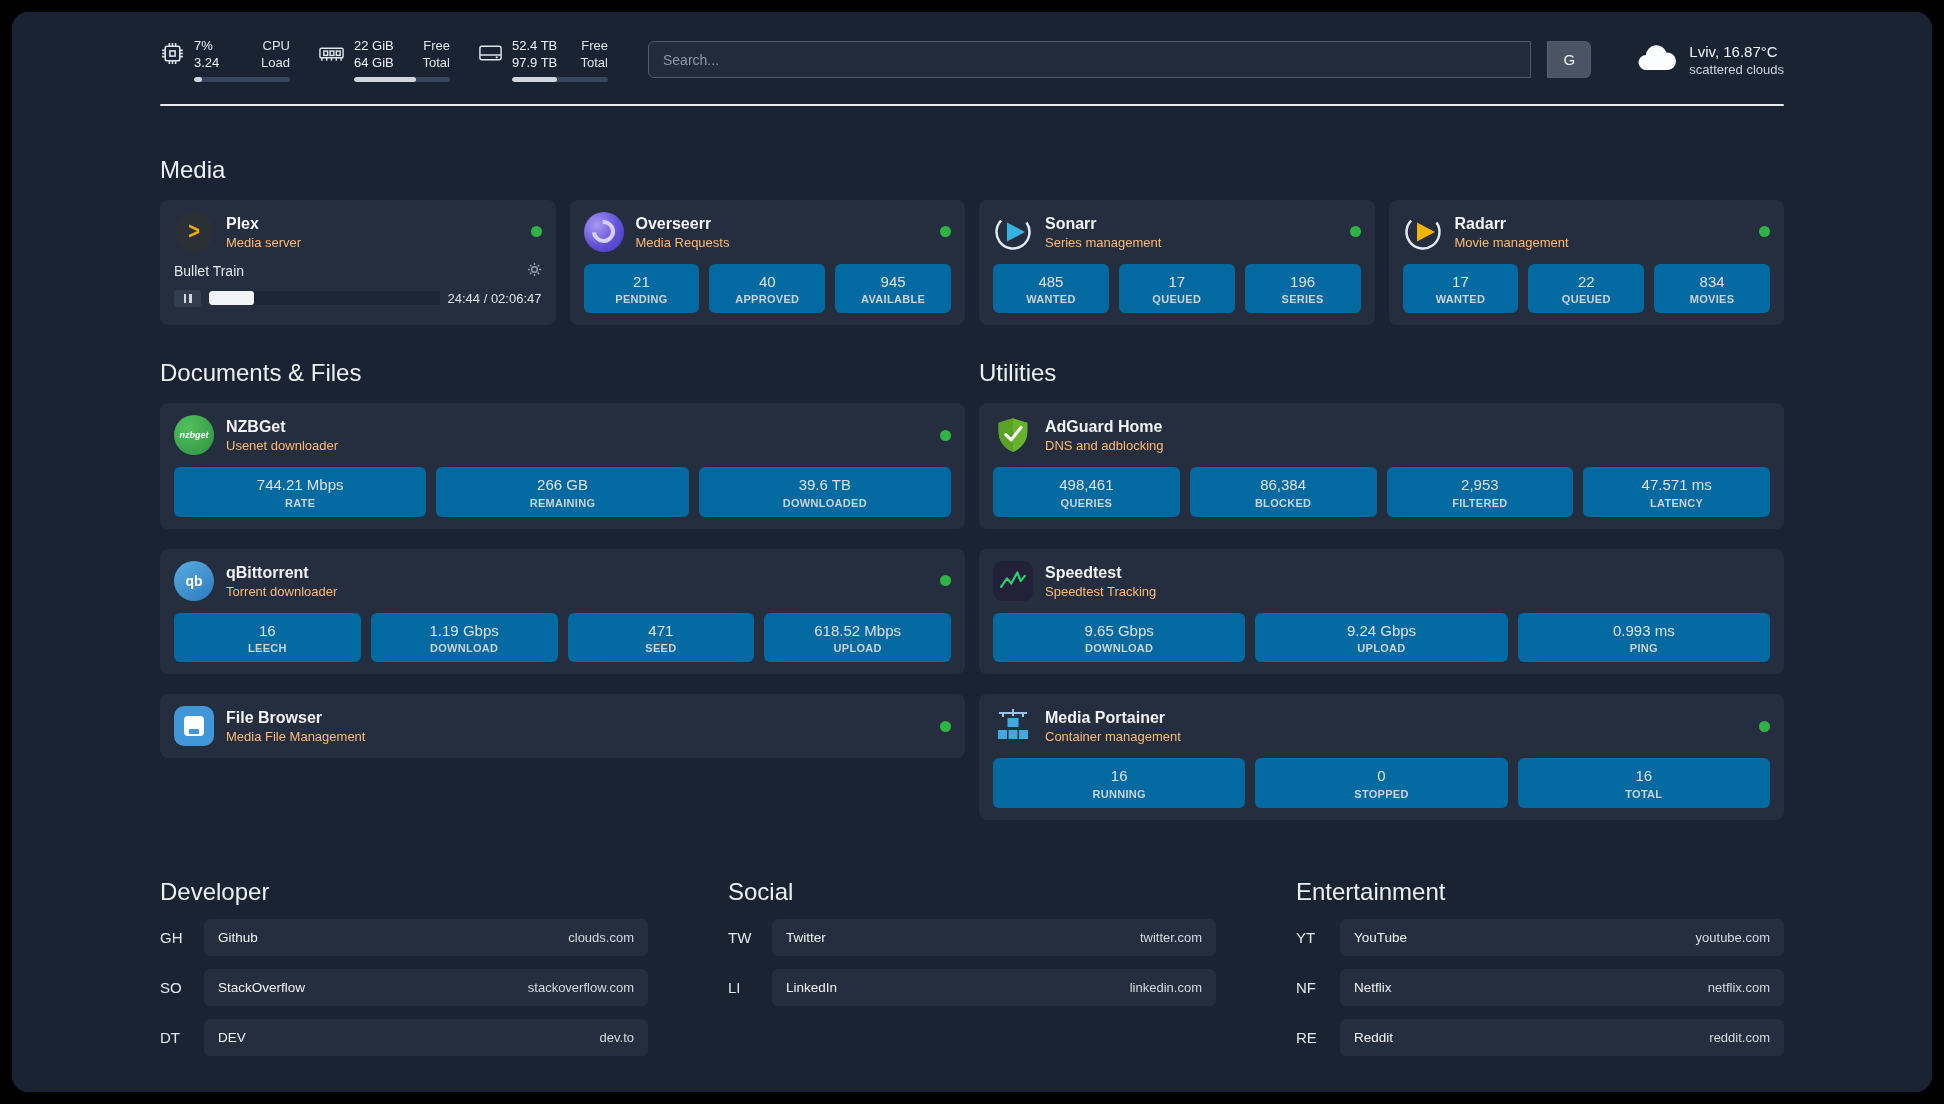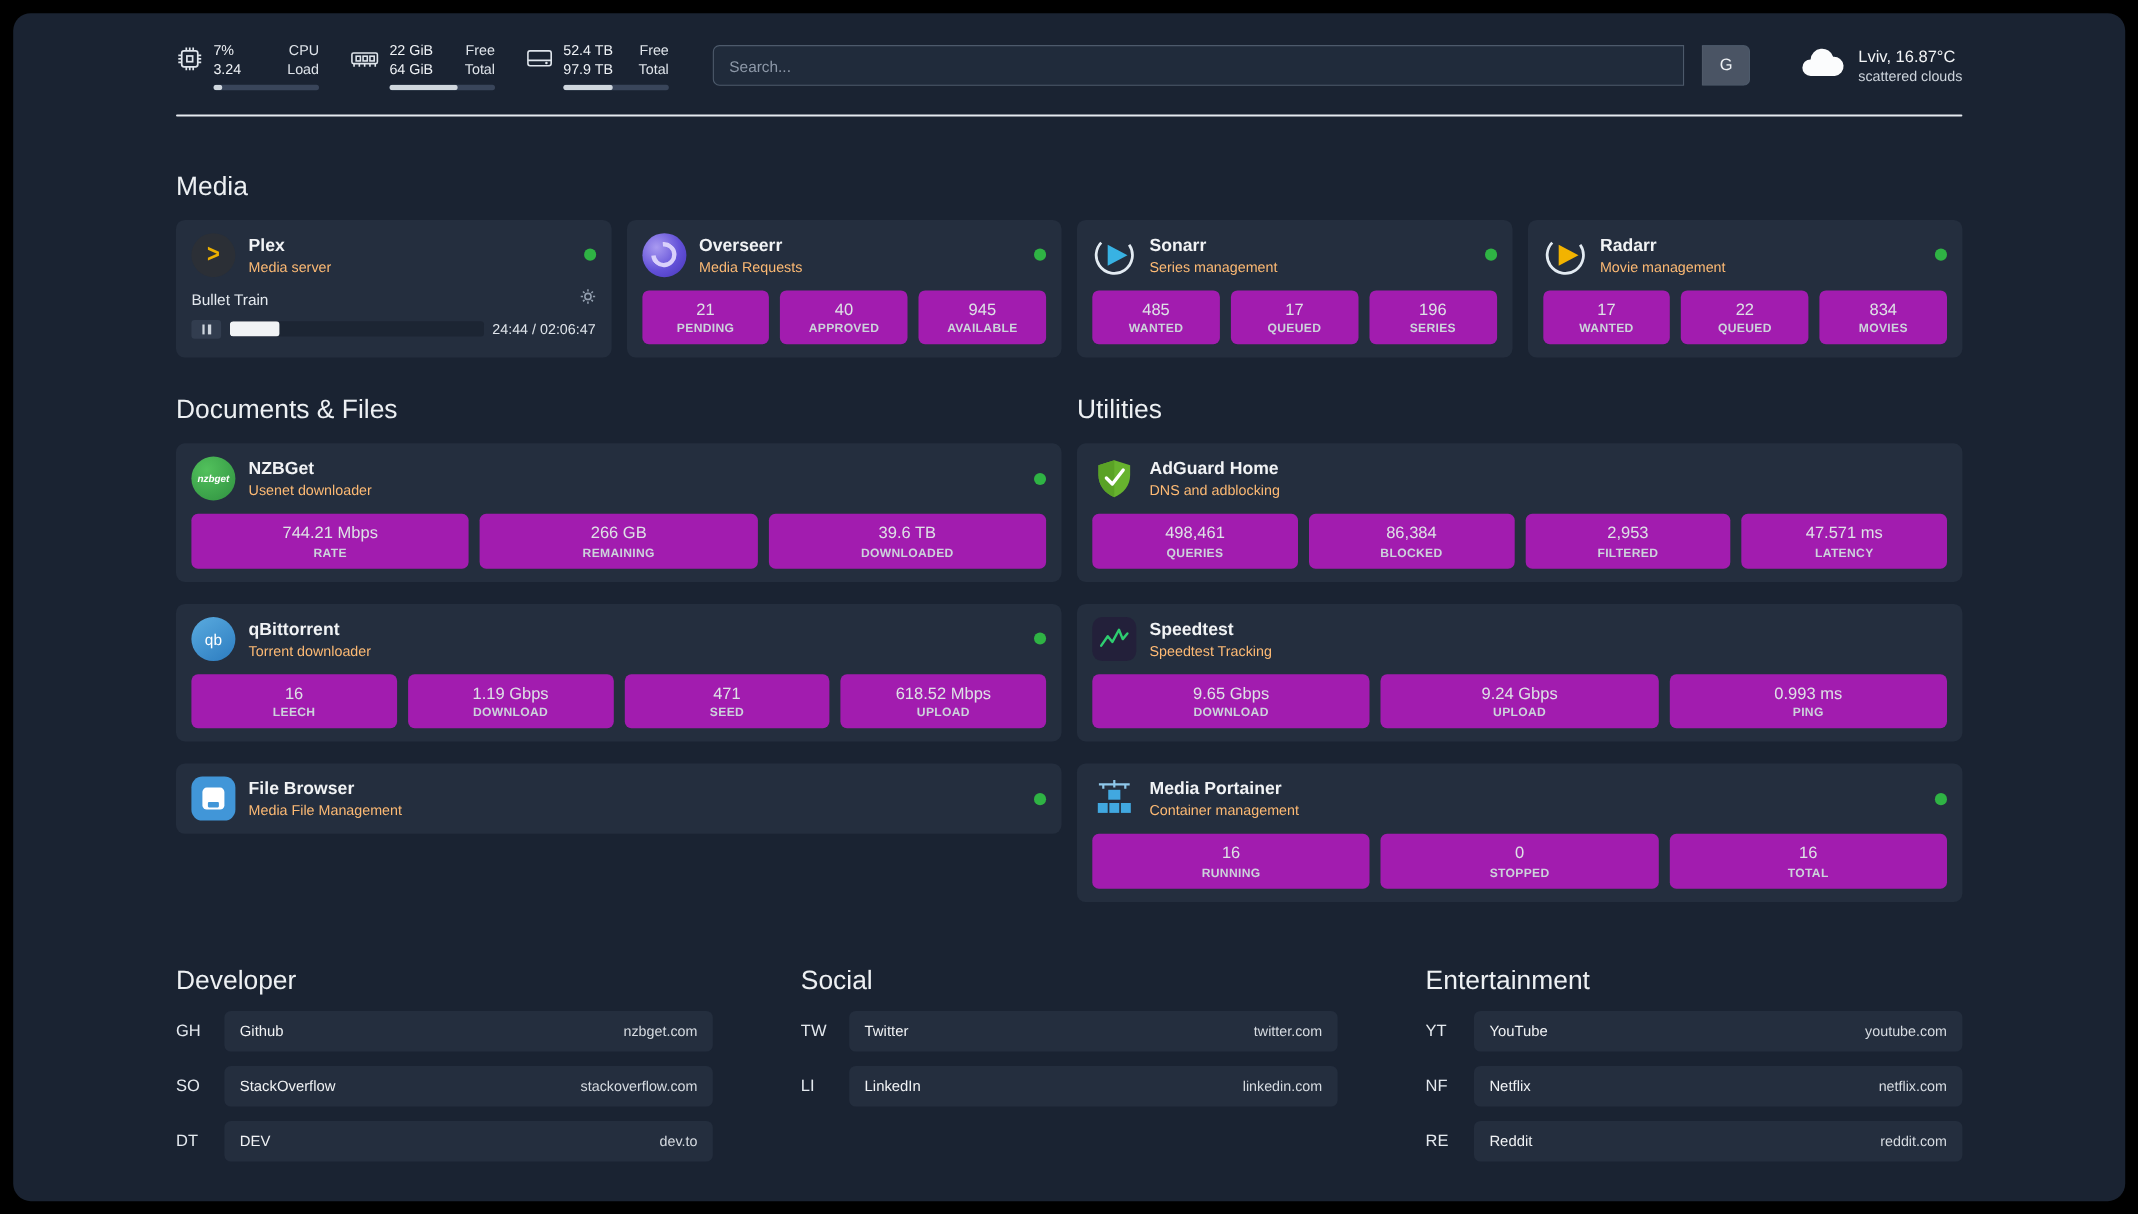--- a/index.html
+++ b/index.html
@@ -54,37 +54,37 @@
   .card { background:#242e3e; border-radius:8px; padding:12px 14px; }
   .card-head { display:flex; align-items:center; gap:12px; }
   .app-meta { min-width:0; }
   .app-name { font-size:16px; font-weight:600; color:#f1f3f5; line-height:1.2; }
   .app-sub { font-size:13px; color:#fdba74; margin-top:2px; }
   .dot { width:11px; height:11px; border-radius:50%; background:#2fb344; margin-left:auto; flex:0 0 11px; }
 
   .stats { display:grid; gap:10px; margin-top:12px; }
   .cols-3 { grid-template-columns:repeat(3,1fr); }
   .cols-4 { grid-template-columns:repeat(4,1fr); }
-  .stat { background:#a21caf; border-radius:6px; padding:8px 4px; text-align:center; }
+  .stat { background:#0369a1; border-radius:6px; padding:8px 4px; text-align:center; }
   .stat-value { font-size:15px; color:#dee2e6; line-height:1.3; }
   .stat-label { font-size:11px; font-weight:700; color:#ccd3db; letter-spacing:.3px; margin-top:2px; }
 
   
   .app-icon { width:40px; height:40px; border-radius:50%; display:flex; align-items:center;
               justify-content:center; flex:0 0 40px; position:relative; overflow:hidden; }
   .icon-plex { background:#2b2f36; }
   .icon-plex .glyph { color:#ebaf00; font-weight:700; font-size:20px; transform:scaleY(1.15); }
   .icon-overseerr { background:radial-gradient(circle at 32% 32%, #a99af1 0%, #6351d8 55%, #4534b8 100%); }
   .icon-overseerr::after { content:""; position:absolute; width:15px; height:15px; border-radius:50%;
       border:4px solid #d9d0fb; border-left-color:transparent; transform:rotate(40deg); }
   .icon-clear { background:transparent; border-radius:0; overflow:visible; }
   .icon-nzbget { background:radial-gradient(circle at 35% 30%, #52c15c, #2f9140); }
   .icon-nzbget .glyph { font-size:9px; font-weight:700; font-style:italic; color:#fff; }
   .icon-qb { background:linear-gradient(145deg,#5aabdf,#2c7cc0); }
-  .icon-qb .glyph { font-size:14px; font-weight:400; color:#fff; }
+  .icon-qb .glyph { font-size:14px; font-weight:700; color:#fff; }
   .icon-filebrowser { background:#4196d8; border-radius:10px; }
   .icon-filebrowser::before { content:""; width:20px; height:20px; background:#fff; border-radius:4px; }
   .icon-filebrowser::after { content:""; position:absolute; width:10px; height:5px; background:#4196d8;
       left:15px; bottom:12px; border-radius:1px; }
   .icon-speedtest { background:#23203a; border-radius:9px; }
 
   
   .plex-now { margin-top:10px; }
   .plex-row1 { display:flex; justify-content:space-between; align-items:center; }
   .plex-track { font-size:14px; color:#e3e8ee; }
@@ -513,21 +513,21 @@
     </div>
   </div>
 
   <div class="bookmarks">
     <div>
       <h2 class="section-title">Developer</h2>
       <div class="bm-row">
         <span class="bm-abbr">GH</span>
         <div class="bm-pill">
           <span class="bm-name">Github</span>
-          <span class="bm-url">nzbget.com</span>
+          <span class="bm-url">clouds.com</span>
         </div>
       </div>
       <div class="bm-row">
         <span class="bm-abbr">SO</span>
         <div class="bm-pill">
           <span class="bm-name">StackOverflow</span>
           <span class="bm-url">stackoverflow.com</span>
         </div>
       </div>
       <div class="bm-row">

